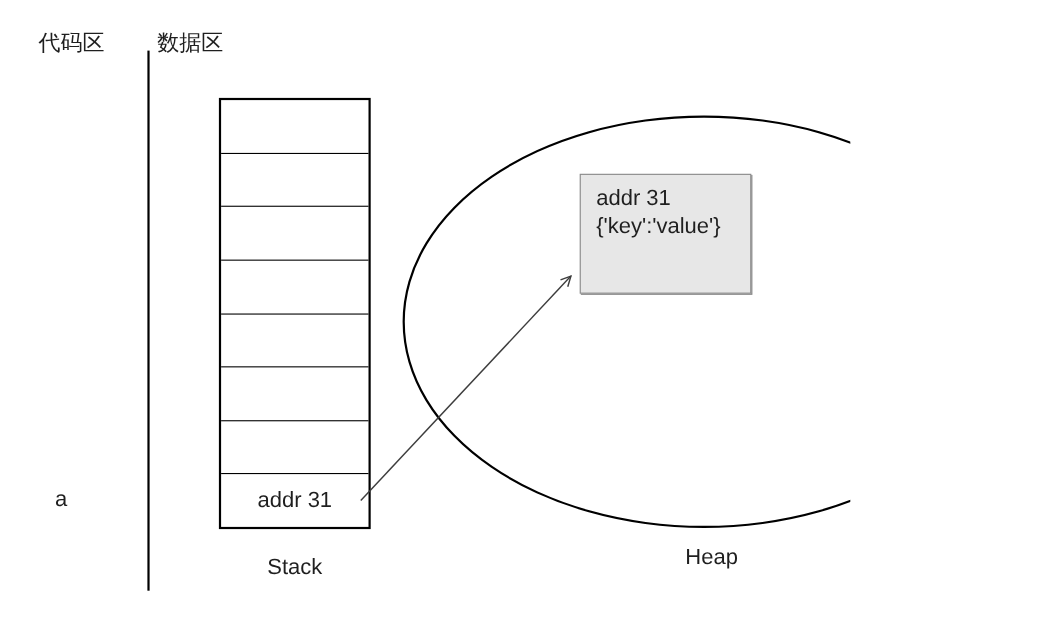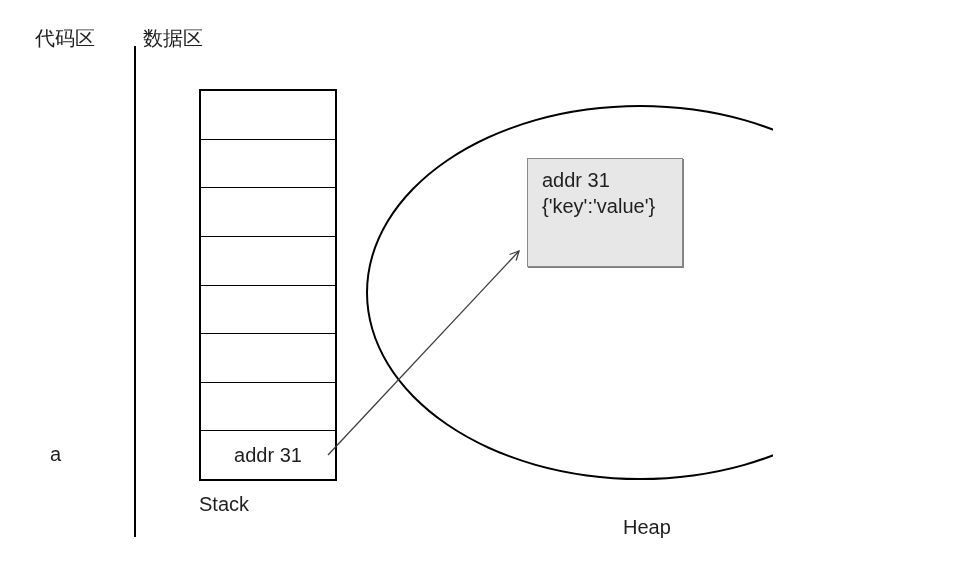--- a/index.html
+++ b/index.html
@@ -42,23 +42,23 @@
     flex: 1;
     border-bottom: 1px solid #000000;
     display: flex;
     align-items: center;
     justify-content: center;
     white-space: nowrap;
   }
   .stack-cell:last-child { border-bottom: none; }
 
   .stack-caption {
-    left: 199px; top: 493px;
+    left: 199px; top: 505px;
     width: 138px;
-    text-align: left;
+    text-align: center;
   }
 
   .heap-ellipse {
     left: 366px; top: 105px;
     width: 548px; height: 375px;
     border: 2px solid #000000;
     border-radius: 50%;
     background: transparent;
   }
 
@@ -66,21 +66,21 @@
     left: 527px; top: 158px;
     width: 156px; height: 109px;
     background: #e7e7e7;
     border: 1px solid #8a8a8a;
     box-shadow: 1px 1px 0 #7f7f7f;
     padding: 8px 14px;
     line-height: 26px;
     white-space: nowrap;
   }
 
-  .heap-caption { left: 623px; top: 516px; }
+  .heap-caption { left: 623px; top: 496px; }
 
   .arrow-layer {
     left: 0; top: 0;
     width: 953px; height: 573px;
     pointer-events: none;
   }
 </style>
 </head>
 <body>
 

